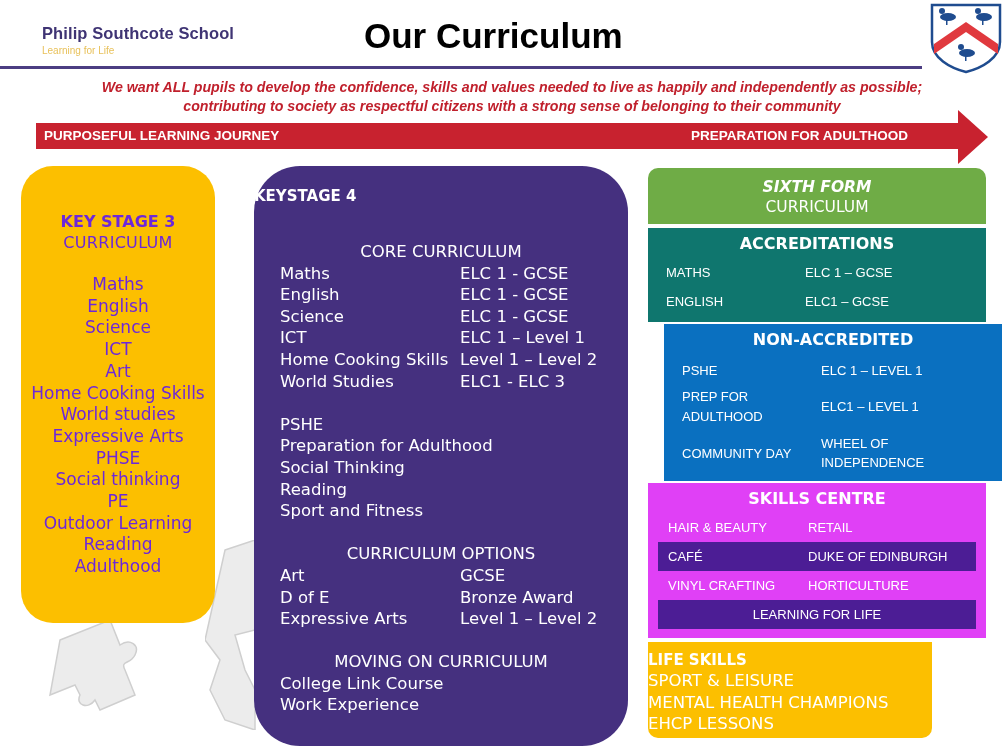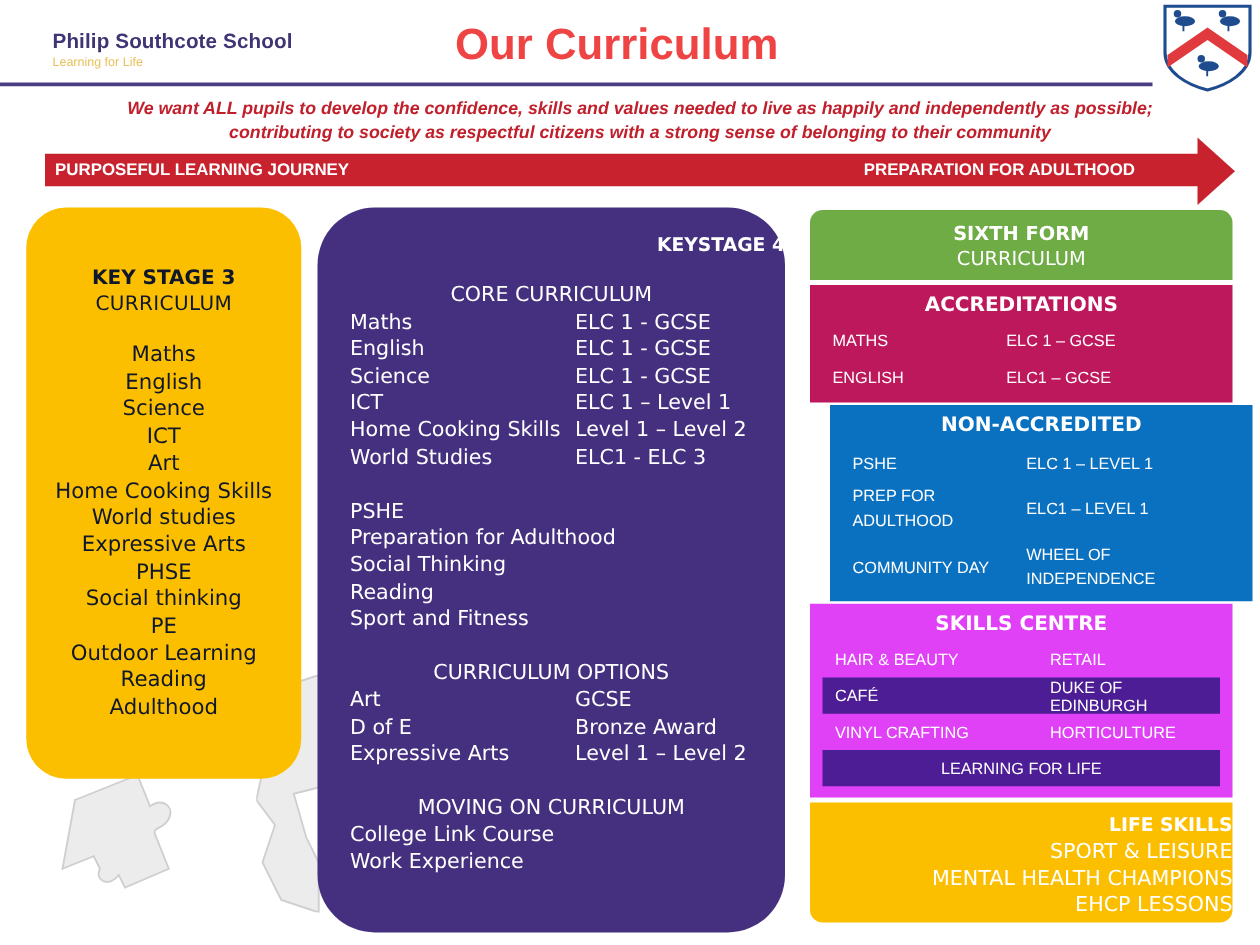--- a/index.html
+++ b/index.html
@@ -2,66 +2,66 @@
 <html><head>
 <meta charset="utf-8">
 <style>
   * { box-sizing: border-box; margin: 0; padding: 0; }
   html, body { width: 1008px; height: 756px; overflow: hidden; background: #ffffff; }
   body { position: relative; font-family: "DejaVu Sans", sans-serif; }
 
   .school-name { position: absolute; left: 42px; top: 24px; font-family: "Liberation Sans", sans-serif; font-weight: 700; font-size: 16.5px; color: #3f3474; letter-spacing: 0.1px; }
   .school-tagline { position: absolute; left: 42px; top: 45px; font-family: "Liberation Sans", sans-serif; font-size: 10px; color: #e8c15a; }
   .header-rule { position: absolute; left: 0; top: 66px; width: 922px; height: 3px; background: #4b3d82; }
-  .page-title { position: absolute; left: 364px; top: 16px; font-family: "Liberation Sans", sans-serif; font-weight: 700; font-size: 35px; color: #ef4444; text-align: center; }
+  .page-title { position: absolute; left: 364px; top: 16px; font-family: "Liberation Sans", sans-serif; font-weight: 700; font-size: 35px; color: #000000; text-align: center; }
   .crest { position: absolute; left: 928px; top: 2px; width: 76px; height: 72px; }
 
   .mission { position: absolute; left: 20px; top: 78px; width: 984px; text-align: center; font-family: "Liberation Sans", sans-serif; font-style: italic; font-weight: 700; font-size: 14.2px; line-height: 19px; color: #c0202c; }
 
   .arrow { position: absolute; left: 36px; top: 110px; width: 952px; height: 54px; }
   .arrow-body { position: absolute; left: 0; top: 13px; width: 924px; height: 26px; background: #c8222f; }
   .arrow-head { position: absolute; left: 922px; top: 0; width: 0; height: 0; border-top: 27px solid transparent; border-bottom: 27px solid transparent; border-left: 30px solid #c8222f; }
   .arrow-left { position: absolute; left: 8px; top: 18px; font-family: "Liberation Sans", sans-serif; font-weight: 700; font-size: 13.5px; color: #ffffff; }
   .arrow-right { position: absolute; left: 655px; top: 18px; font-family: "Liberation Sans", sans-serif; font-weight: 700; font-size: 13.5px; color: #ffffff; }
 
   .puzzle { position: absolute; }
 
-  .ks3 { position: absolute; left: 21px; top: 166px; width: 220px; height: 457px; background: #fcbf00; border-radius: 32px; text-align: center; color: #0f172a; padding-top: 46px; }
+  .ks3 { position: absolute; left: 21px; top: 166px; width: 194px; height: 457px; background: #fcbf00; border-radius: 32px; text-align: center; color: #6d28d9; padding-top: 46px; }
   .ks3-title { font-weight: 700; font-size: 16px; line-height: 20px; }
   .ks3-sub { font-size: 16px; line-height: 22px; margin-bottom: 20px; letter-spacing: 0.3px; }
   .ks3-item { font-size: 17px; line-height: 21.7px; font-family: "DejaVu Sans", sans-serif; }
 
   .ks4 { position: absolute; left: 254px; top: 166px; width: 374px; height: 580px; background: #45307f; border-radius: 46px; color: #ffffff; padding-top: 21px; }
-  .ks4-title { text-align: right; font-weight: 700; font-size: 15px; margin-bottom: 20px; }
+  .ks4-title { text-align: left; font-weight: 700; font-size: 15px; margin-bottom: 36px; }
   .ks4-heading { text-align: center; font-size: 16.5px; line-height: 21.6px; }
   .ks4-row { display: flex; padding-left: 26px; font-size: 16.5px; line-height: 21.6px; }
   .ks4-row .l { width: 180px; white-space: nowrap; }
   .ks4-row .r { white-space: nowrap; }
   .ks4-line { padding-left: 26px; font-size: 16.5px; line-height: 21.6px; }
   .gap { height: 21.6px; }
 
   .sixth { position: absolute; left: 648px; top: 168px; width: 338px; height: 56px; background: #6fac46; border-radius: 10px 10px 0 0; text-align: center; color: #ffffff; padding-top: 9px; }
-  .sixth-title { font-weight: 700; font-size: 15.5px; line-height: 20px; }
+  .sixth-title { font-weight: 700; font-size: 15.5px; line-height: 20px; font-style: italic; }
   .sixth-sub { font-size: 15.5px; line-height: 21px; }
 
   .panel { position: absolute; left: 648px; width: 338px; color: #ffffff; }
   .panel-title { text-align: center; font-weight: 700; font-size: 16px; line-height: 20px; }
   .prow { display: flex; align-items: center; font-family: "Liberation Sans", sans-serif; font-size: 13px; }
   .prow .l { width: 157px; padding-left: 18px; }
   .prow .r { flex: 1; }
 
-  .accred { top: 228px; height: 94px; background: #be185d; padding-top: 6px; }
+  .accred { top: 228px; height: 94px; background: #0f766e; padding-top: 6px; }
   .nonacc { top: 324px; height: 157px; background: #0a70c0; padding-top: 6px; margin-left: 16px; }
   .skills { top: 483px; height: 155px; background: #e040f6; padding-top: 6px; }
-  .skills .prow { height: 29px; margin: 0 10px; gap: 32px; }
+  .skills .prow { height: 29px; margin: 0 10px; }
   .skills .prow .l { width: 150px; padding-left: 10px; }
   .skills .alt { background: #4c1d95; }
   .skills .center { justify-content: center; }
 
-  .life { position: absolute; left: 648px; top: 642px; width: 338px; height: 96px; background: #fcbf00; border-radius: 0 0 10px 10px; color: #ffffff; text-align: right; padding-top: 8px; }
+  .life { position: absolute; left: 648px; top: 642px; width: 284px; height: 96px; background: #fcbf00; border-radius: 0 0 10px 10px; color: #ffffff; text-align: left; padding-top: 8px; }
   .life-title { font-weight: 700; font-size: 15px; line-height: 20px; }
   .life-item { font-size: 16.5px; line-height: 21.5px; }
 </style>
 </head>
 <body>
 
 <div class="school-name">Philip Southcote School</div>
 <div class="school-tagline">Learning for Life</div>
 <div class="header-rule"></div>
 <div class="page-title">Our Curriculum</div>

